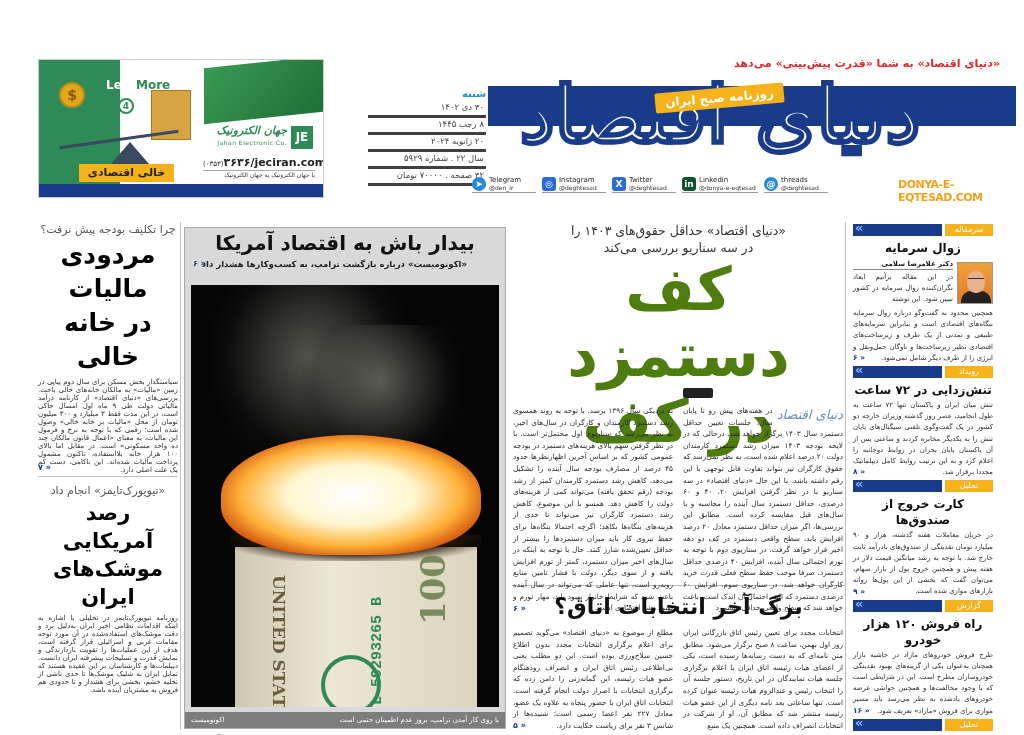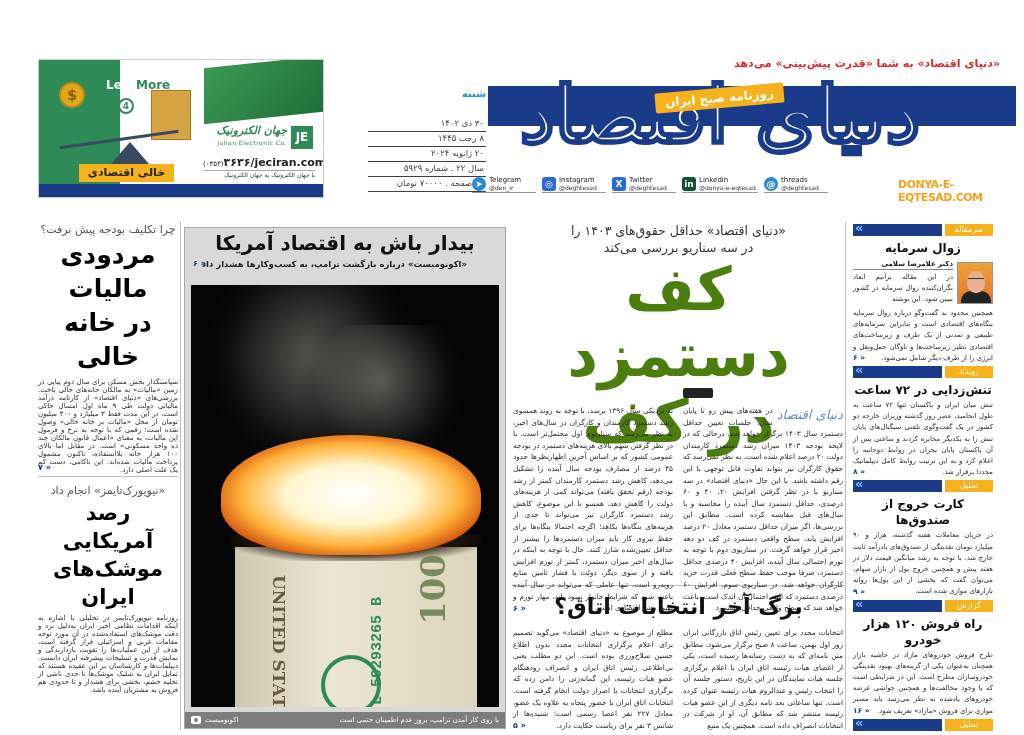--- a/index.html
+++ b/index.html
@@ -9,22 +9,22 @@
 
   
   .masthead-band { position: absolute; left: 488px; top: 86px; width: 528px; height: 40px; background: #1a3a8a; }
   .logo-text { position: absolute; left: 470px; top: 50px; width: 500px; height: 140px; color: #ffffff;
     font-family: "DejaVu Serif", serif; font-weight: bold; font-size: 78px; line-height: 130px; text-align: center;
     direction: rtl; -webkit-text-stroke: 3px #1a3a8a; letter-spacing: -2px; }
   .tagline { position: absolute; left: 660px; top: 57px; width: 340px; color: #e0262a; font-size: 11px; font-weight: bold; direction: rtl; text-align: right; }
   .morning-badge { position: absolute; left: 655px; top: 88px; background: #f5b21a; color: #ffffff; font-weight: bold; font-size: 12px;
     padding: 3px 10px; transform: rotate(-5deg); direction: rtl; border-radius: 2px; }
   .date-block { position: absolute; left: 368px; top: 88px; width: 118px; direction: rtl; text-align: right; font-size: 8.5px; color: #444; }
-  .date-block .day { color: #1e90d6; font-weight: bold; font-size: 10px; margin-bottom: 18px; }
-  .date-block div.line { border-bottom: 1px solid #404040; padding: 1px 2px 2px 0; line-height: 11px; }
+  .date-block .day { color: #1e90d6; font-weight: bold; font-size: 10px; margin-bottom: 2px; }
+  .date-block div.line { border-bottom: 3px solid #404040; padding: 1px 2px 2px 0; line-height: 11px; }
   .socials { position: absolute; left: 472px; top: 174px; height: 22px; display: flex; align-items: center; gap: 6px; }
   .social { display: flex; align-items: center; gap: 3px; width: 64px; border-bottom: 1px solid #999; padding-bottom: 1px; }
   .social .ico { width: 14px; height: 14px; border-radius: 3px; display: flex; align-items: center; justify-content: center; color: #fff; font-size: 9px; font-weight: bold; }
   .social .txt { font-size: 6px; line-height: 7px; color: #333; }
   .social .txt b { display: block; font-size: 7px; font-weight: normal; color: #222; }
   .site-url { position: absolute; left: 898px; top: 178px; color: #f5a21a; font-weight: bold; font-size: 11px; letter-spacing: -0.5px; }
 
   
   .ad { position: absolute; left: 38px; top: 59px; width: 286px; height: 139px; border: 1px solid #ccc; background: #fff; overflow: hidden; }
   .ad-green { position: absolute; left: 0; top: 0; width: 81px; height: 126px; background: #2e8b57; }
@@ -87,21 +87,21 @@
   .smoke { position: absolute; left: 20px; top: 0; width: 200px; height: 180px; background: radial-gradient(ellipse at 50% 40%, rgba(120,120,110,0.7), rgba(40,40,40,0.2) 60%, rgba(0,0,0,0) 75%); }
   .fire { position: absolute; left: 30px; top: 150px; width: 260px; height: 120px; border-radius: 50% 50% 40% 40%;
     background: radial-gradient(ellipse at 50% 50%, #ffffff 0%, #fff6d0 35%, #ffb23a 60%, #d2500a 78%, rgba(0,0,0,0) 90%); }
   .bill { position: absolute; left: 44px; top: 262px; width: 242px; height: 160px; background: linear-gradient(90deg, #cfc7b0, #ece6d4 40%, #ddd4bc); }
   .bill-burn { position: absolute; left: 40px; top: 250px; width: 250px; height: 26px; background: radial-gradient(ellipse at 50% 0%, #4a2a10 0%, #2a1a0a 50%, rgba(0,0,0,0) 80%); }
   .bill-seal { position: absolute; left: 130px; top: 370px; width: 60px; height: 60px; border-radius: 50%; border: 4px solid #2e8b57; }
   .bill-serial { position: absolute; left: 178px; top: 300px; color: #2e8b57; font-size: 15px; font-weight: bold; transform: rotate(-90deg); transform-origin: left top; white-space: nowrap; font-family: "Liberation Mono", monospace; }
   .bill-100 { position: absolute; left: 222px; top: 282px; color: #7a8a60; font-size: 34px; font-weight: bold; transform: rotate(-90deg); transform-origin: left top; white-space: nowrap; font-family: "DejaVu Serif", serif; }
   .bill-text { position: absolute; left: 75px; top: 282px; color: #6a5a40; font-size: 17px; font-weight: bold; transform: rotate(90deg); transform-origin: left top; white-space: nowrap; font-family: "DejaVu Serif", serif; }
   .caption-bar { position: absolute; left: 0; bottom: 0; width: 100%; height: 16px; background: #7d7d7d; color: #fff; font-size: 7px; line-height: 16px; padding: 0 6px; direction: rtl; display: flex; justify-content: space-between; }
-  .caption-bar .credit { direction: rtl; display: flex; align-items: center; gap: 4px; }
+  .caption-bar .credit { direction: rtl; display: flex; align-items: flex-start; gap: 4px; flex-direction: column; }
   .camera { display: inline-block; width: 10px; height: 8px; border-radius: 2px; background: #fff; position: relative; }
   .camera::after { content: ""; position: absolute; left: 3px; top: 2px; width: 4px; height: 4px; border-radius: 50%; background: #7d7d7d; }
 
   
   .lcol { position: absolute; left: 38px; top: 222px; width: 140px; }
   .l-kicker { direction: rtl; text-align: center; font-size: 11px; color: #555; line-height: 16px; }
   .l-headline { direction: rtl; text-align: center; font-weight: bold; font-size: 25px; line-height: 34px; color: #000; letter-spacing: -1px; }
   .l-text { direction: rtl; text-align: justify; font-size: 7px; line-height: 8px; color: #2a2a2a; }
 </style>
 </head>

